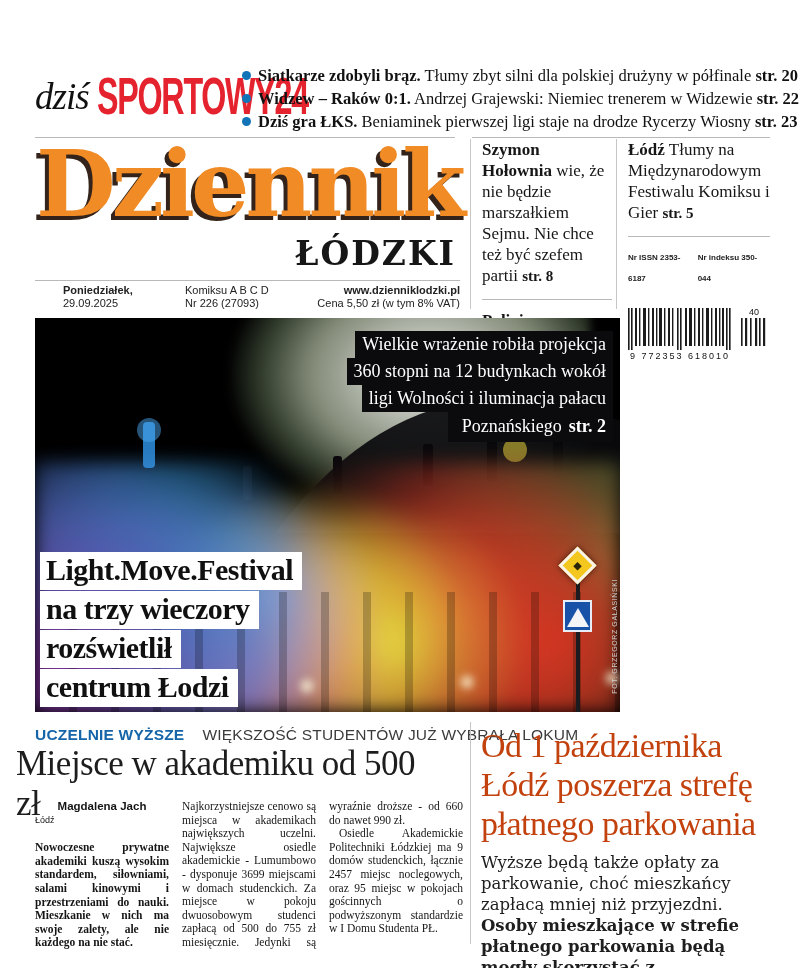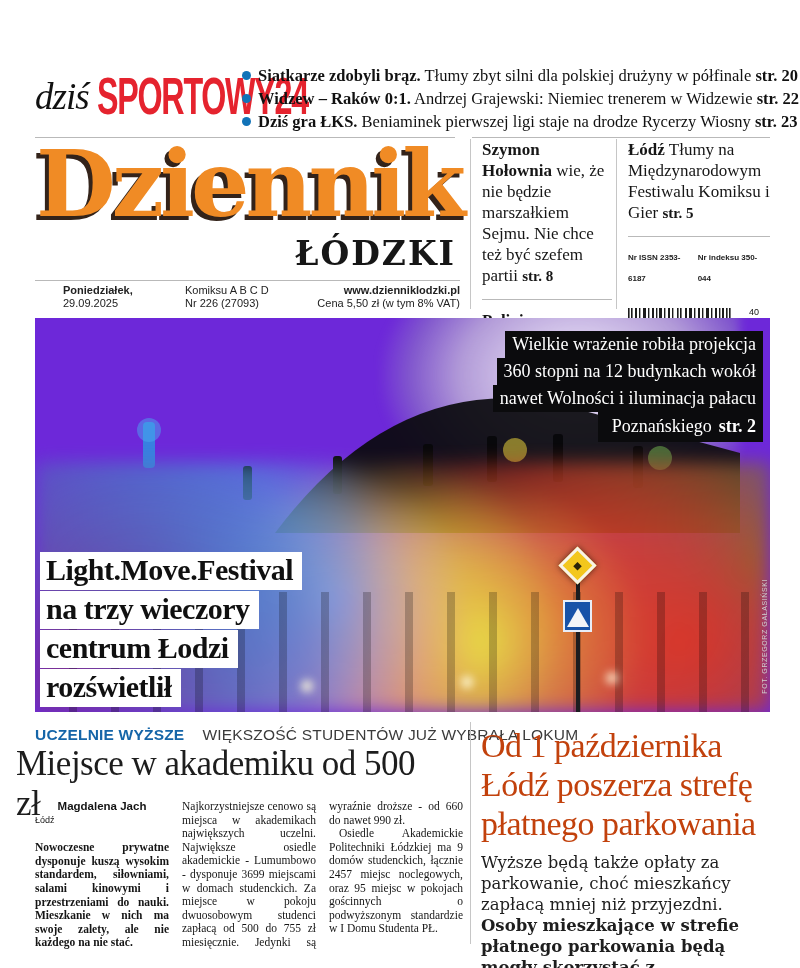--- a/index.html
+++ b/index.html
@@ -40,21 +40,21 @@
   
   .brief { position:absolute; font-family:"Liberation Serif", serif; font-size:17px; line-height:21px; color:#161616; }
   .brief b { font-weight:700; }
   .brief .pg { font-weight:700; font-family:Liberation Serif, serif; font-size:15px; }
   .bc1 { left:482px; top:139px; width:130px; }
   .bc2 { left:628px; top:139px; width:142px; }
   .brief .sep { height:1px; background:#b9b9b9; margin:12px 0 10px; }
   .codes { font-size:8px; font-weight:700; color:#222; display:flex; justify-content:space-between; margin-bottom:17px;
            font-family:"Liberation Sans", sans-serif; }
   
-  .photo { position:absolute; left:35px; top:318px; width:735px; height:394px; background:#6d28d9; overflow:hidden; }
+  .photo { position:absolute; left:35px; top:318px; width:585px; height:394px; background:#000000; overflow:hidden; }
   .drape { position:absolute; right:30px; top:-20px; width:360px; height:220px;
     background:radial-gradient(ellipse at 55% 35%, rgba(255,255,255,.95) 0%, rgba(235,250,215,.55) 42%, rgba(190,230,170,.25) 60%, transparent 72%);
     filter:blur(5px); }
   .rainbow { position:absolute; left:0; bottom:0; width:100%; height:250px; filter:blur(9px); opacity:.96;
     background:
       radial-gradient(circle at 3% 85%, #7d2d92 0%, rgba(125,45,146,.6) 14%, transparent 38%),
       radial-gradient(circle at 11% 50%, #3a86d8 0%, rgba(58,134,216,.7) 13%, transparent 40%),
       radial-gradient(circle at 22% 62%, #3fc4ea 0%, rgba(63,196,234,.7) 12%, transparent 38%),
       radial-gradient(circle at 31% 78%, #e050b8 0%, rgba(224,80,184,.7) 12%, transparent 40%),
       radial-gradient(circle at 40% 55%, #c0d8e8 0%, rgba(192,216,232,.5) 8%, transparent 30%),
@@ -240,43 +240,43 @@
       <div class="sign-pole"></div>
       <div class="sign-diamond"></div>
       <div class="sign-ped">
           <div class="tri"></div>
         </div>
     </div>
 
     <div class="caption">
       <div class="cl"><span>Wielkie wrażenie robiła projekcja</span></div>
       <div class="cl"><span>360 stopni na 12 budynkach wokół</span></div>
-      <div class="cl"><span>nawet Wolności i iluminacja pałacu</span></div>
+      <div class="cl"><span>ligi Wolności i iluminacja pałacu</span></div>
       <div class="cl"><span><span>Poznańskiego </span><b>str. 2</b></span></div>
     </div>
 
     <div class="headline-overlay">
       <div class="hl"><span>Light.Move.Festival</span></div>
       <div class="hl"><span>na trzy wieczory</span></div>
+      <div class="hl"><span>rozświetlił</span></div>
       <div class="hl"><span>centrum Łodzi</span></div>
-      <div class="hl"><span>rozświetlił</span></div>
     </div>
 
     <div class="credit">FOT. GRZEGORZ GAŁASIŃSKI</div>
   </div>
 
   <div class="kicker">
     <span>UCZELNIE WYŻSZE</span><span class="rest">WIĘKSZOŚĆ STUDENTÓW JUŻ WYBRAŁA LOKUM</span>
   </div>
   <div class="lhead">Miejsce w akademiku od 500 zł</div>
 
   <div class="cols">
     <div class="byline">Magdalena Jach</div>
     <div class="place">Łódź</div>
-    <p class="lead">Nowoczesne prywatne dysponuje kuszą wysokim standardem, siłowniami, salami kinowymi i przestrzeniami do nauki. Mieszkanie w nich ma swoje zalety, ale nie każdego na nie stać.</p>
+    <p class="lead">Nowoczesne prywatne akademiki kuszą wysokim standardem, siłowniami, salami kinowymi i przestrzeniami do nauki. Mieszkanie w nich ma swoje zalety, ale nie każdego na nie stać.</p>
     <p>Najkorzystniejsze cenowo są miejsca w akademikach największych uczelni. Największe osiedle akademickie - Lumumbowo - dysponuje 3699 miejscami w domach studenckich. Za miejsce w pokoju dwuosobowym studenci zapłacą od 500 do 755 zł miesięcznie. Jedynki są wyraźnie droższe - od 660 do nawet 990 zł.</p>
     <p class="ind">Osiedle Akademickie Politechniki Łódzkiej ma 9 domów studenckich, łącznie 2457 miejsc noclegowych, oraz 95 miejsc w pokojach gościnnych o podwyższonym standardzie w I Domu Studenta PŁ.</p>
 
   </div>
 
   <div class="vrule divider-bottom"></div>
   <div class="rhead">Od 1 października Łódź poszerza strefę płatnego parkowania</div>
   <div class="rbody">
     <span>Wyższe będą także opłaty za parkowanie, choć mieszkańcy zapłacą mniej niż przyjezdni. </span><span class="bld">Osoby mieszkające w strefie płatnego parkowania będą mogły skorzystać z abonamentu. Stawka – 1 zł za dzień.  </span>
   </div>

